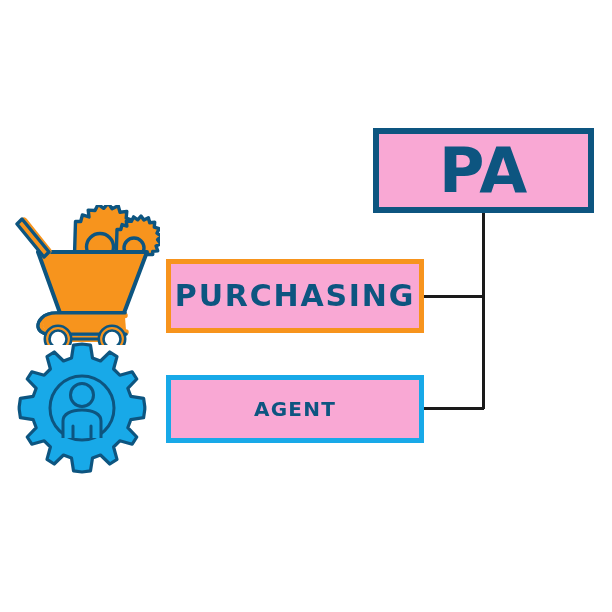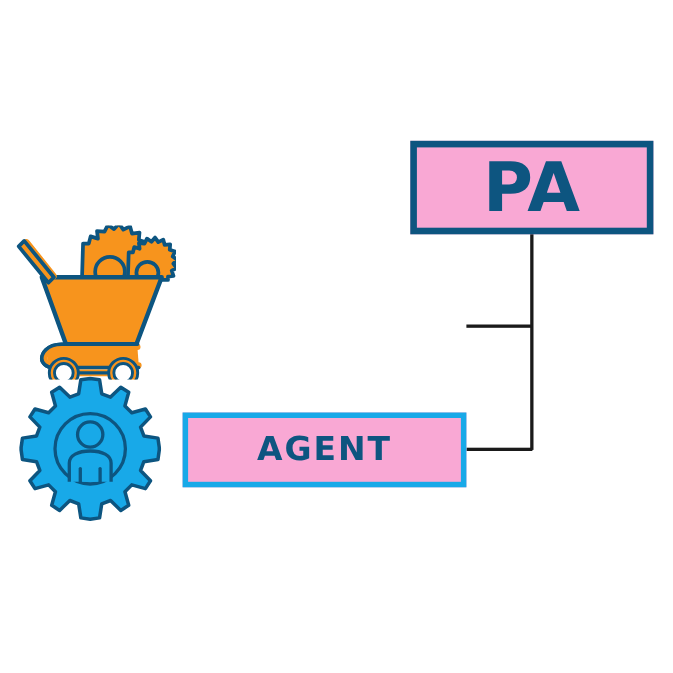--- a/index.html
+++ b/index.html
@@ -69,21 +69,21 @@
 
   
   #box-agent {
     left: 166px;
     top: 375px;
     width: 258px;
     height: 68px;
     border: 5px solid #18a9e8;
   }
   #box-agent .acro-label {
-    font-size: 30px;
+    font-size: 20px;
     letter-spacing: 0.06em;
   }
 
   
   .connector {
     position: absolute;
     background: #1a1a1a;
   }
   #conn-trunk {
     left: 482px;
@@ -132,20 +132,23 @@
 <div id="canvas">
 
   <div class="connector" id="conn-trunk"></div>
   <div class="connector" id="conn-branch-purchasing"></div>
   <div class="connector" id="conn-branch-agent"></div>
 
   <div class="acro-box" id="box-acronym">
     <span class="acro-label">PA</span>
   </div>
 
+  <div class="acro-box" id="box-purchasing">
+    <span class="acro-label">PURCHASING</span>
+  </div>
 
   <div class="acro-box" id="box-agent">
     <span class="acro-label">AGENT</span>
   </div>
 
   <div class="icon-wrap" id="icon-cart">
     <svg viewBox="0 0 148 140" xmlns="http://www.w3.org/2000/svg">
       <g fill="#f7941d" stroke="#0d5580" stroke-width="3.4" stroke-linejoin="round" stroke-linecap="round">
 
         <path d="M63.5 16.5 l5.2 0 1.7 -6.6 6.6 2.0 -0.8 -6.8 6.8 0.4 3.1 -6.1 5.6 3.9 4.5 -5.1 3.9 5.6

